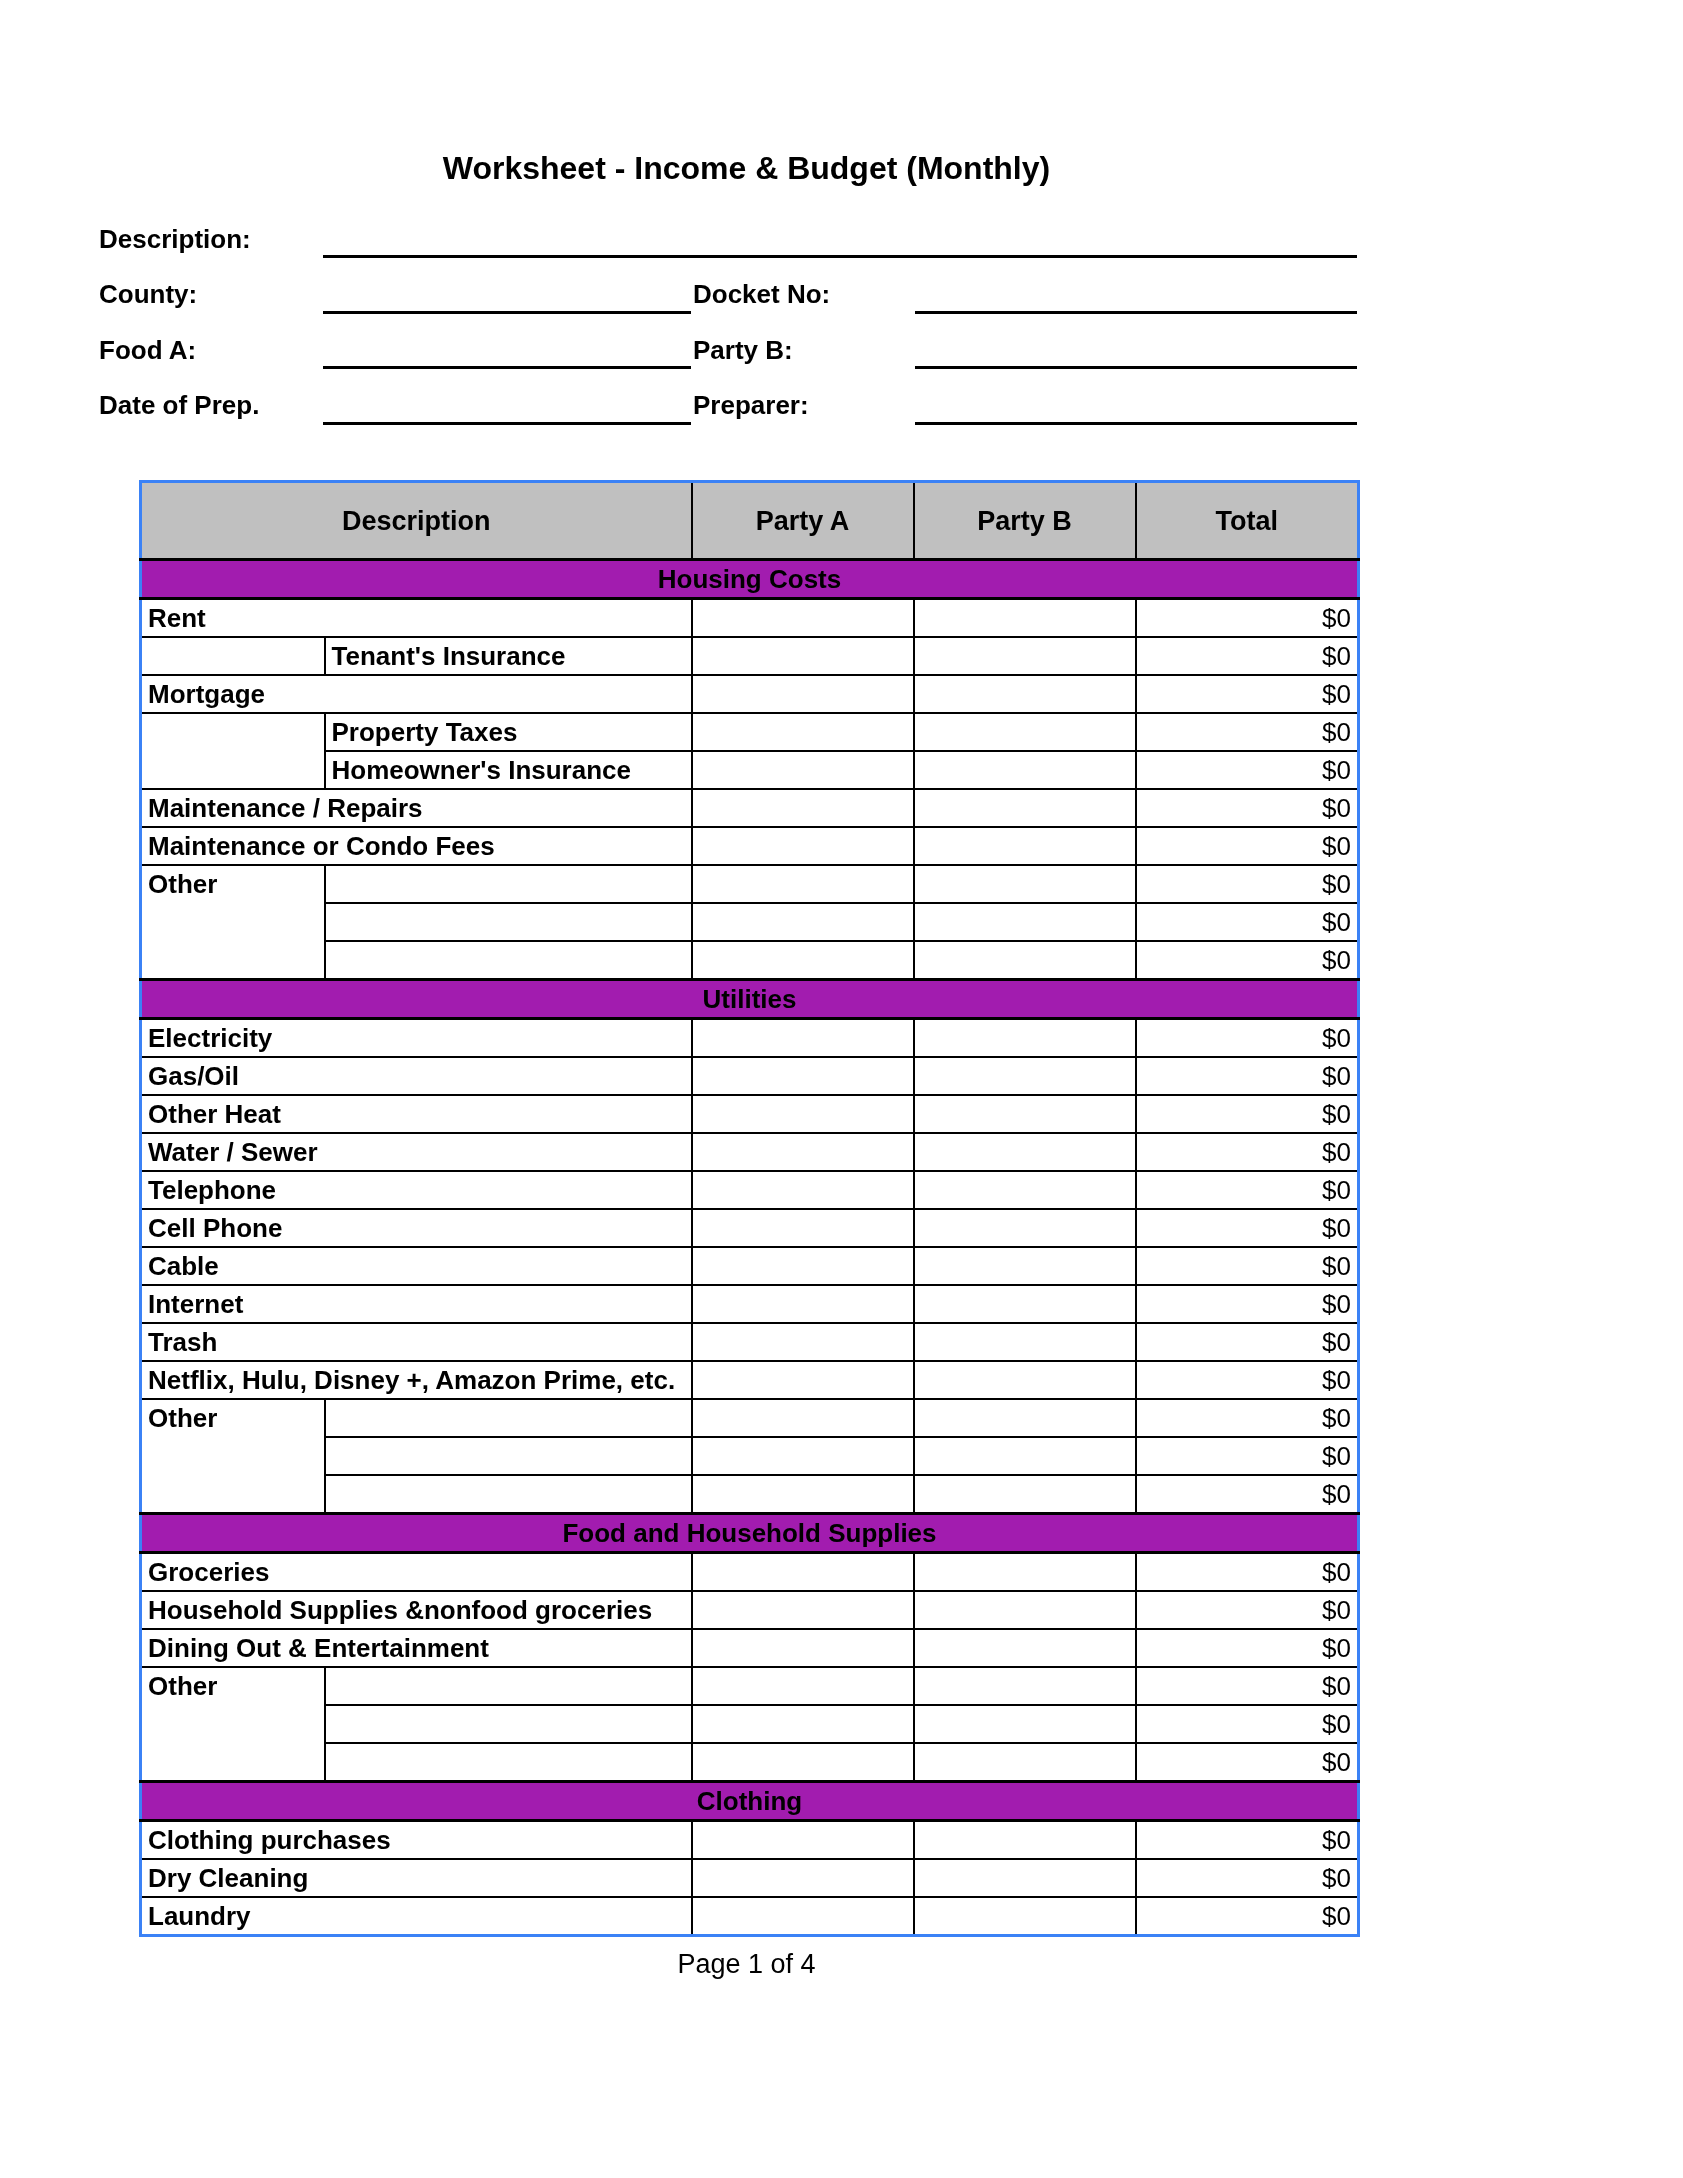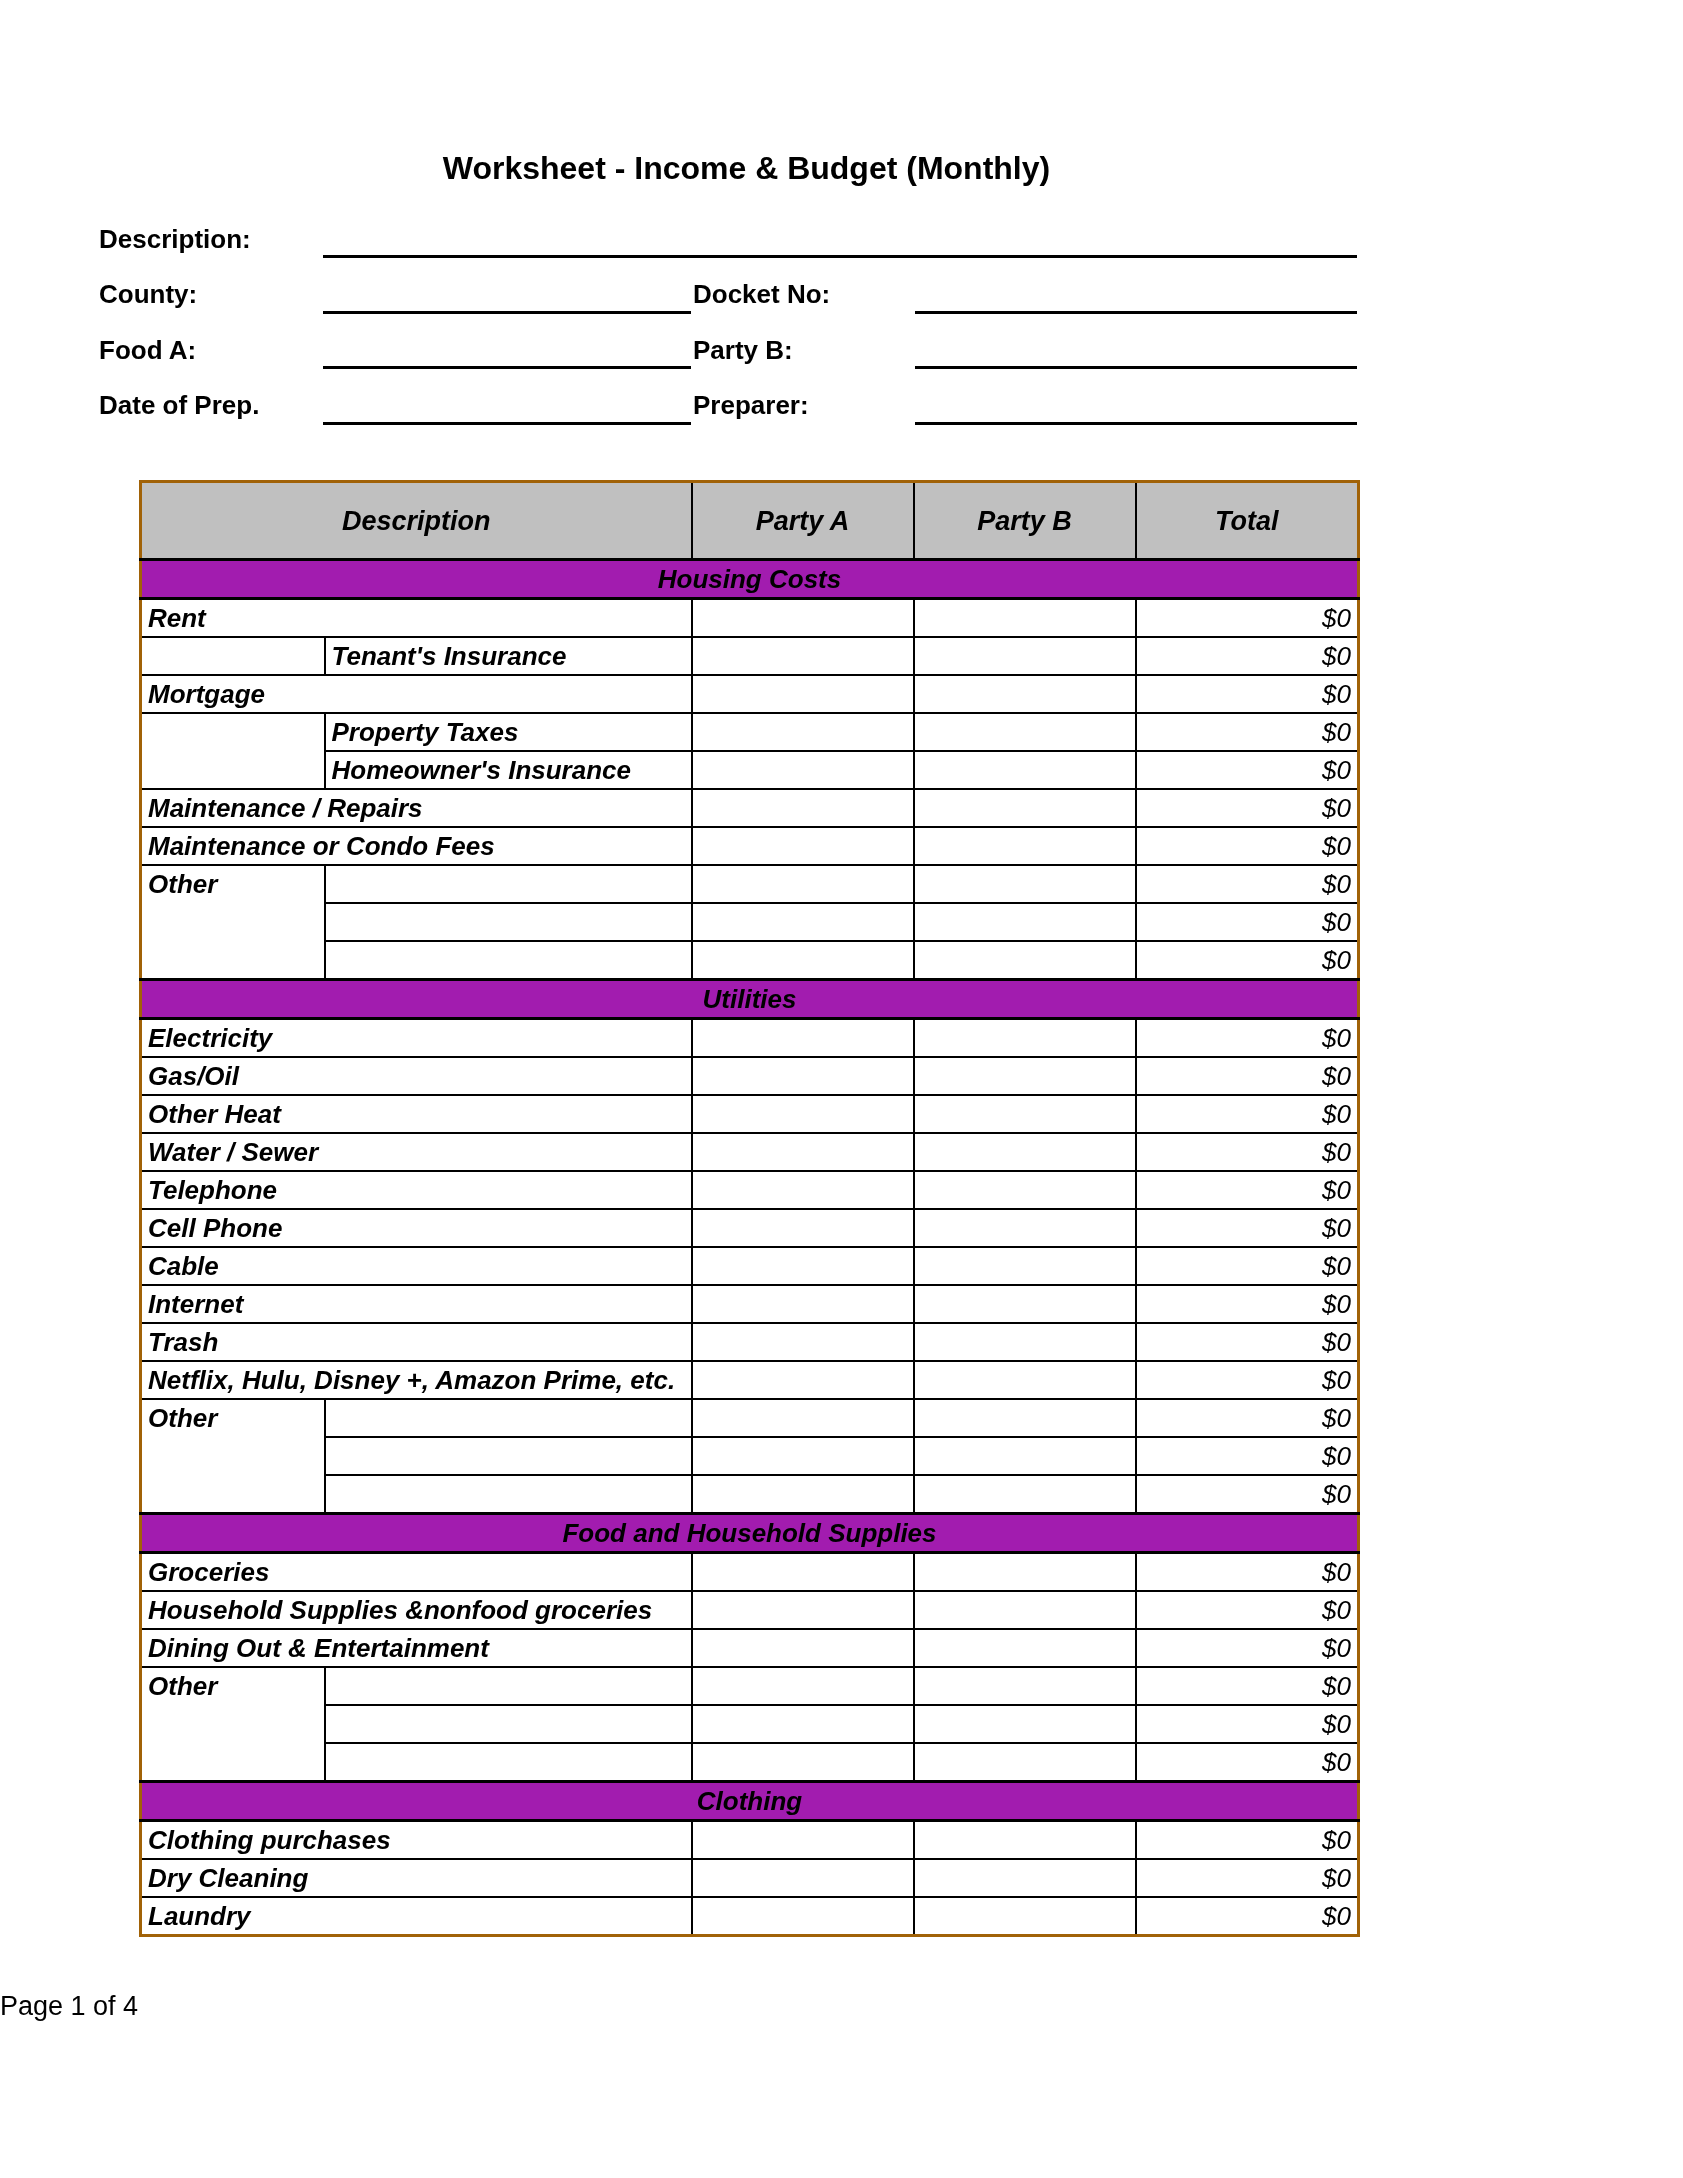--- a/index.html
+++ b/index.html
@@ -1,26 +1,26 @@
 <!DOCTYPE html>
 <html><head>
 <meta charset="utf-8">
 <style>
   html,body{margin:0;padding:0;background:#fff;}
   body{width:1683px;height:2178px;position:relative;font-family:"Liberation Sans",sans-serif;color:#000;overflow:hidden;}
   .title{position:absolute;left:0;width:1493px;top:150px;text-align:center;font-weight:bold;font-size:32px;}
   .flabel{position:absolute;text-align:left;font-weight:bold;font-size:26px;}
   .fline{position:absolute;height:3px;background:#000;}
-  table{position:absolute;left:139px;top:480px;width:1218px;border-collapse:collapse;table-layout:fixed;border:3px solid #a16207;font-style:italic;}
+  table{position:absolute;left:139px;top:480px;width:1218px;border-collapse:collapse;table-layout:fixed;border:3px solid #3b82f6;}
   td,th{border:2px solid #000;padding:0 6px;font-size:26px;font-weight:bold;height:36px;line-height:36px;white-space:nowrap;overflow:hidden;}
   th{background:#c0c0c0;height:75px;font-size:27px;}
   td.band{background:#a21caf;text-align:center;border-top:3px solid #000;border-bottom:3px solid #000;}
   td.amt{text-align:right;font-weight:normal;}
   td.in{background:#fff;}
-  .footer{position:absolute;left:0;width:1493px;top:1991px;text-align:left;font-size:27px;}
+  .footer{position:absolute;left:0;width:1493px;top:1949px;text-align:center;font-size:27px;}
 </style>
 </head>
 <body>
 
 <div class="title">Worksheet - Income &amp; Budget (Monthly)</div>
 
 <div class="flabel" style="left:99px;width:218px;top:224px;">Description:</div>
 <div class="fline" style="left:323px;width:1034px;top:255px;"></div>
 
 <div class="flabel" style="left:99px;width:218px;top:279px;">County:</div>

